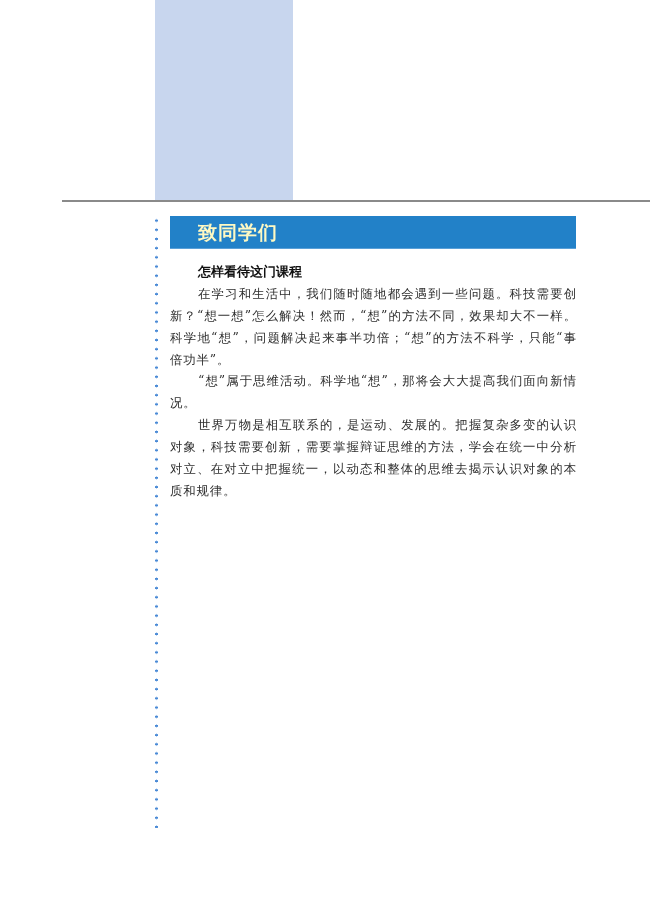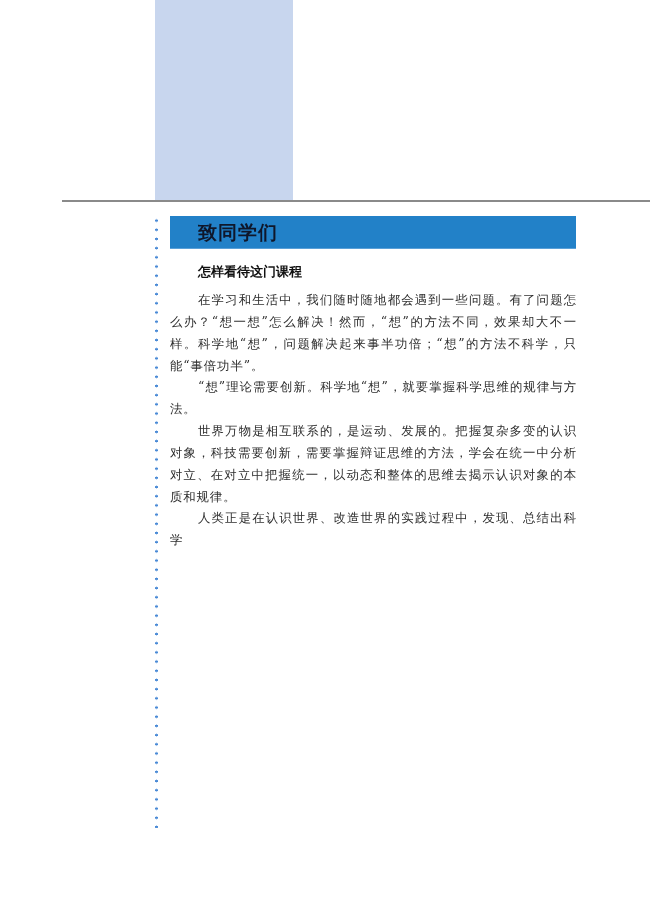--- a/index.html
+++ b/index.html
@@ -51,38 +51,38 @@
       border-bottom: 1px solid #5aa0d8;
       box-sizing: border-box;
     }
     .header-title {
       position: absolute;
       left: 28px;
       top: 4px;
       font-family: "DejaVu Sans", "Liberation Sans", sans-serif;
       font-weight: bold;
       font-size: 19px;
-      color: #0f172a;
+      color: #fef9c3;
       letter-spacing: 1px;
       line-height: 24px;
     }
     .content {
       position: absolute;
       left: 170px;
       top: 262px;
       width: 407px;
     }
     .subtitle {
       font-family: "DejaVu Sans", "Liberation Sans", sans-serif;
       font-weight: bold;
       font-size: 13px;
       color: #111111;
       padding-left: 28px;
       line-height: 19px;
-      margin-bottom: 8px;
+      margin-bottom: 2px;
     }
     .para {
       font-size: 12.4px;
       line-height: 21.85px;
       margin: 0;
       text-indent: 28px;
       text-align: justify;
       text-align-last: left;
       letter-spacing: 0.9px;
       color: #2e2e2e;
@@ -94,17 +94,16 @@
 <div class="top-block"></div>
 <div class="rule"></div>
 <div class="dots"></div>
 
 <div class="header-bar">
   <div class="header-title">致同学们</div>
 </div>
 
 <div class="content">
   <div class="subtitle">怎样看待这门课程</div>
-  <p class="para">在学习和生活中，我们随时随地都会遇到一些问题。有了问题怎么办？“想一想”怎么解决！然而，“想”的方法不同，效果却大不一样。科学地“想”，问题解决起来事半功倍；“想”的方法不科学，只能“事倍功半”。</p>
-  <p class="para">“想”理论需要创新。科学地“想”，就要掌握科学思维的规律与方法。</p>
+  <p class="para">在学习和生活中，我们随时随地都会遇到一些问题。科技需要创新？“想一想”怎么解决！然而，“想”的方法不同，效果却大不一样。科学地“想”，问题解决起来事半功倍；“想”的方法不科学，只能“事倍功半”。</p>
+  <p class="para">“想”属于思维活动。科学地“想”，那将会大大提高我们面向新情况。</p>
   <p class="para">世界万物是相互联系的，是运动、发展的。把握复杂多变的认识对象，科技需要创新，需要掌握辩证思维的方法，学会在统一中分析对立、在对立中把握统一，以动态和整体的思维去揭示认识对象的本质和规律。</p>
-  <p class="para">人类正是在认识世界、改造世界的实践过程中，发现、总结出科学</p>
 </div>
 
 </body></html>

